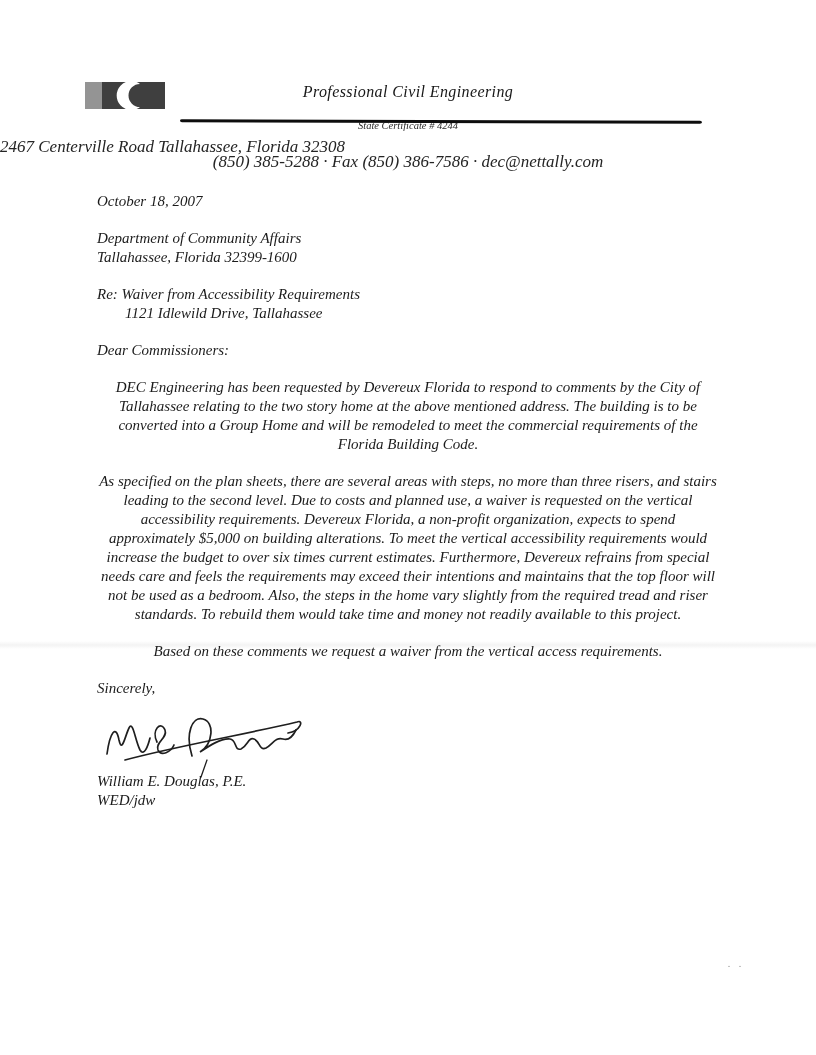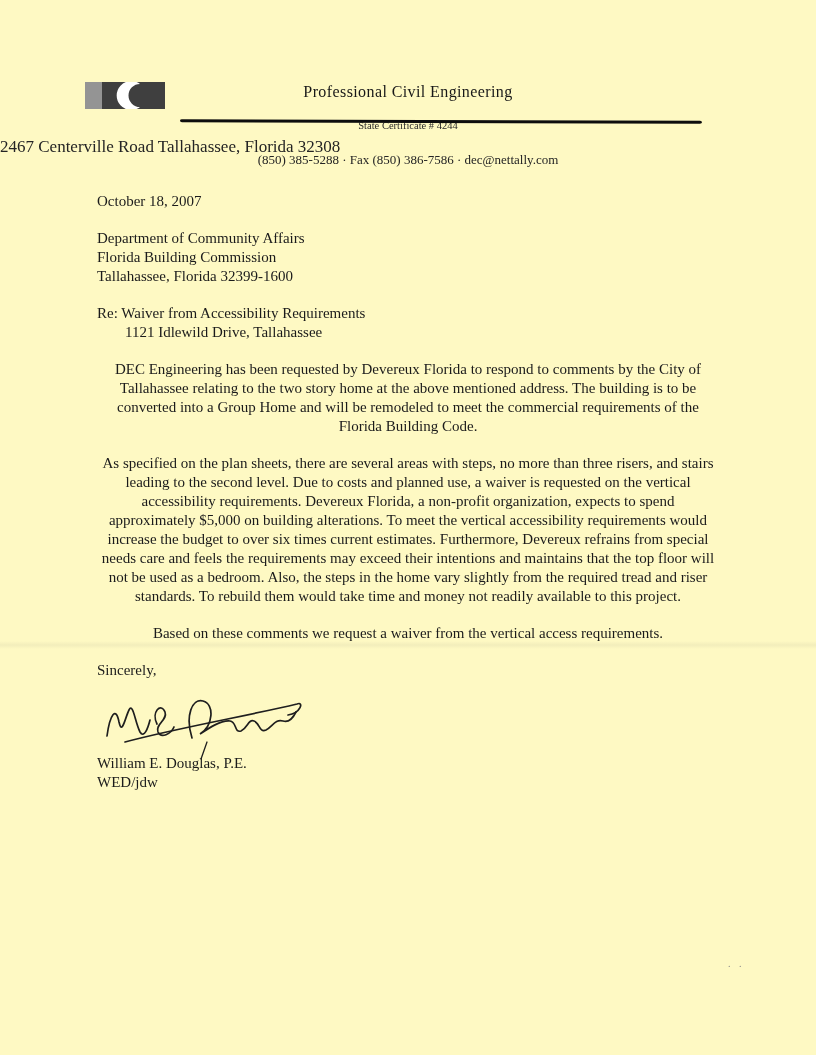--- a/index.html
+++ b/index.html
@@ -2,24 +2,25 @@
 <html><head>
 <meta charset="utf-8">
 <style>
   * { margin: 0; padding: 0; box-sizing: border-box; }
   html, body { background: #e9e9e9; }
   .page {
     position: relative;
     width: 816px;
     height: 1055px;
     margin: 0 auto;
-    background: #fef9c3;
+    background: #ffffff;
     font-family: "Liberation Serif", serif;
     color: #1c1c1c;
     overflow: hidden;
+    font-style: italic;
   }
 
   
   .letterhead { position: absolute; top: 80px; left: 0; width: 100%; height: 90px; }
   .logo { position: absolute; top: 2px; left: 85px; width: 80px; height: 27px; }
   .company-name {
     position: absolute; top: 3px; left: 0; width: 100%;
     text-align: center; font-size: 16px; letter-spacing: 0.4px; color: #181818;
   }
   .certificate {
@@ -30,21 +31,21 @@
     position: absolute; top: 40px; left: 180px; width: 522px; height: 3px;
     background: #0d0d0d; border-radius: 2px / 50%;
     transform: rotate(0.15deg);
   }
   .addr-line1 {
     position: absolute; top: 57px; left: 0; width: 100%;
     text-align: left; font-size: 17px; color: #242424;
   }
   .addr-line2 {
     position: absolute; top: 72px; left: 0; width: 100%;
-    text-align: center; font-size: 13px; color: #242424;
+    text-align: center; font-size: 17px; color: #242424;
   }
 
   
   .letter {
     position: absolute; top: 192px; left: 97px; width: 622px;
     font-size: 15px; line-height: 19px; color: #1b1b1b;
   }
   .block { margin-bottom: 18px; }
   .line { display: block; }
   .re-indent-1 { padding-left: 28px; }
@@ -85,29 +86,29 @@
     <div class="addr-line1">2467 Centerville Road Tallahassee, Florida  32308</div>
     <div class="addr-line2">(850) 385-5288 · Fax (850) 386-7586 · dec@nettally.com</div>
   </div>
 
   <div class="letter">
 
     <div class="block">October 18, 2007</div>
 
     <div class="block">
       <span class="line">Department of Community Affairs</span>
-      <span class="line">Florida Building Commission</span>
       <span class="line">Tallahassee, Florida 32399-1600</span>
     </div>
 
     <div class="block">
       <span class="line">Re:  Waiver from Accessibility Requirements</span>
       <span class="line re-indent-1">1121 Idlewild Drive, Tallahassee</span>
     </div>
 
+    <div class="block">Dear Commissioners:</div>
 
     <p>DEC Engineering has been requested by Devereux Florida to respond to comments by the City of Tallahassee relating to the two story home at the above mentioned address.  The building is to be converted into a Group Home and will be remodeled to meet the commercial requirements of the Florida Building Code.</p>
     <p>As specified on the plan sheets, there are several areas with steps, no more than three risers, and stairs leading to the second level. Due to costs and planned use, a waiver is requested on the vertical accessibility requirements. Devereux Florida, a non-profit organization, expects to spend approximately $5,000 on building alterations. To meet the vertical accessibility requirements would increase the budget to over six times current estimates. Furthermore, Devereux refrains from special needs care and feels the requirements may exceed their intentions and maintains that the top floor will not be used as a bedroom. Also, the steps in the home vary slightly from the required tread and riser standards. To rebuild them would take time and money not readily available to this project.</p>
     <p>Based on these comments we request a waiver from the vertical access requirements.</p>
 
     <div class="block">Sincerely,</div>
 
     <div class="signature-wrap">
       <svg width="215" height="72" viewBox="0 0 215 72" aria-hidden="true">
         <g fill="none" stroke="#1f1f1f" stroke-width="1.7" stroke-linecap="round">

